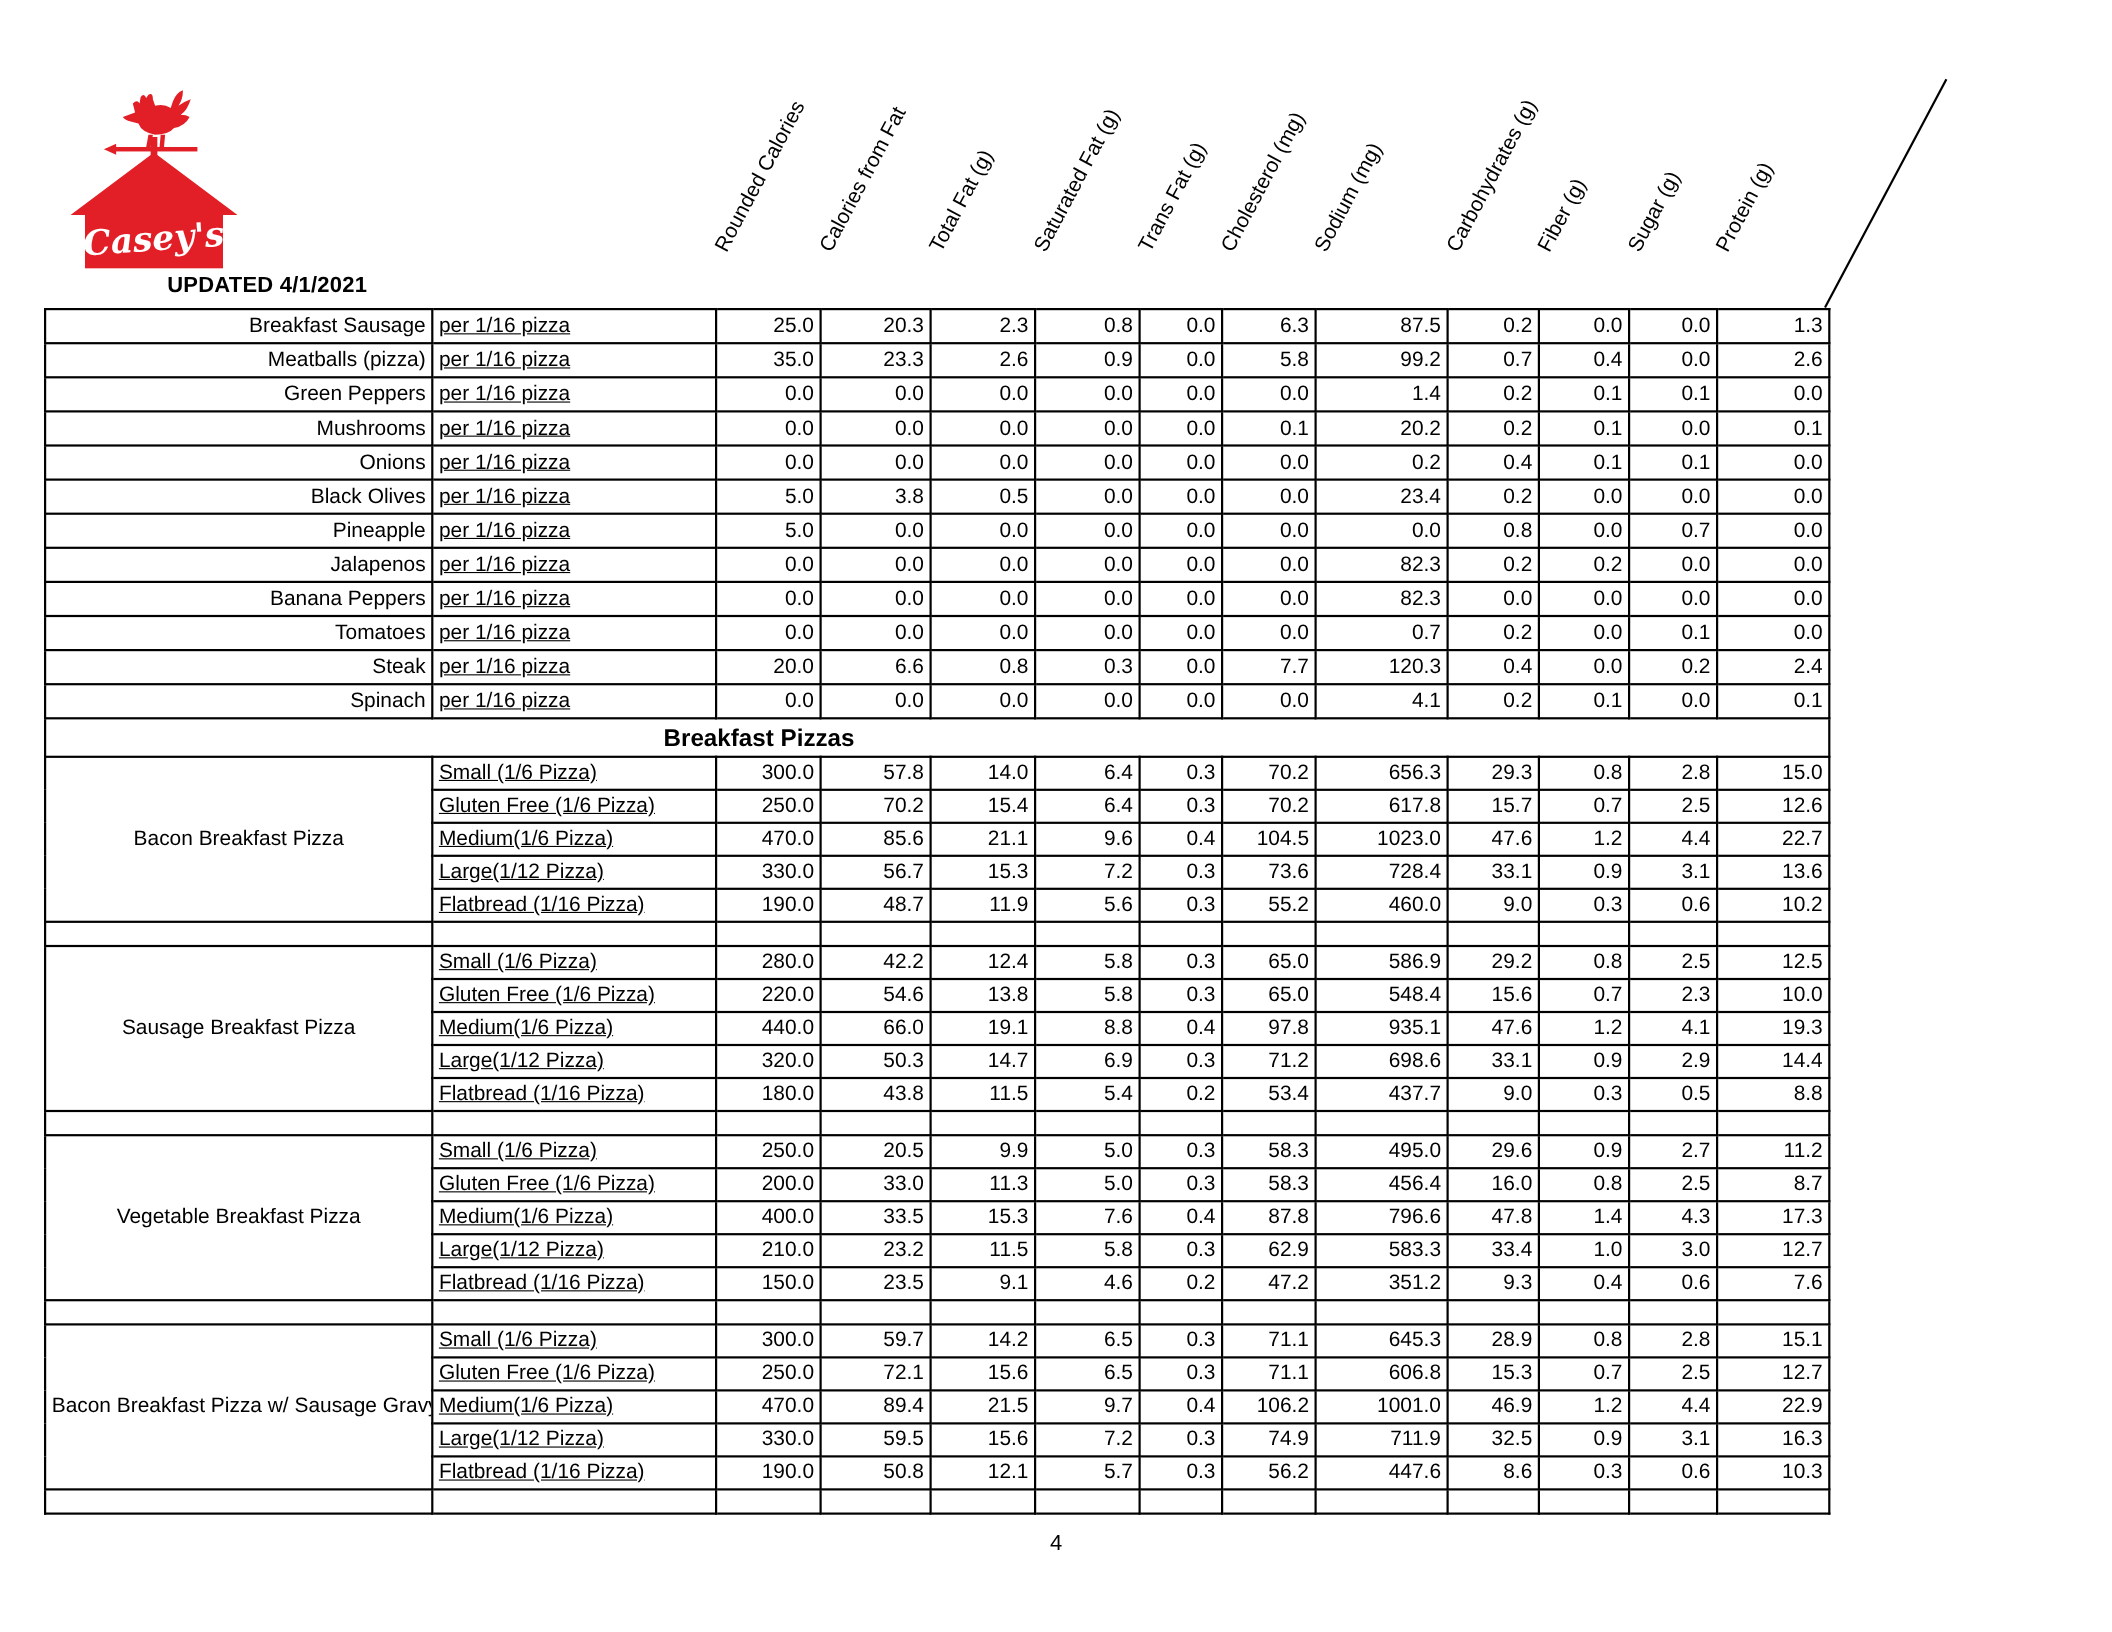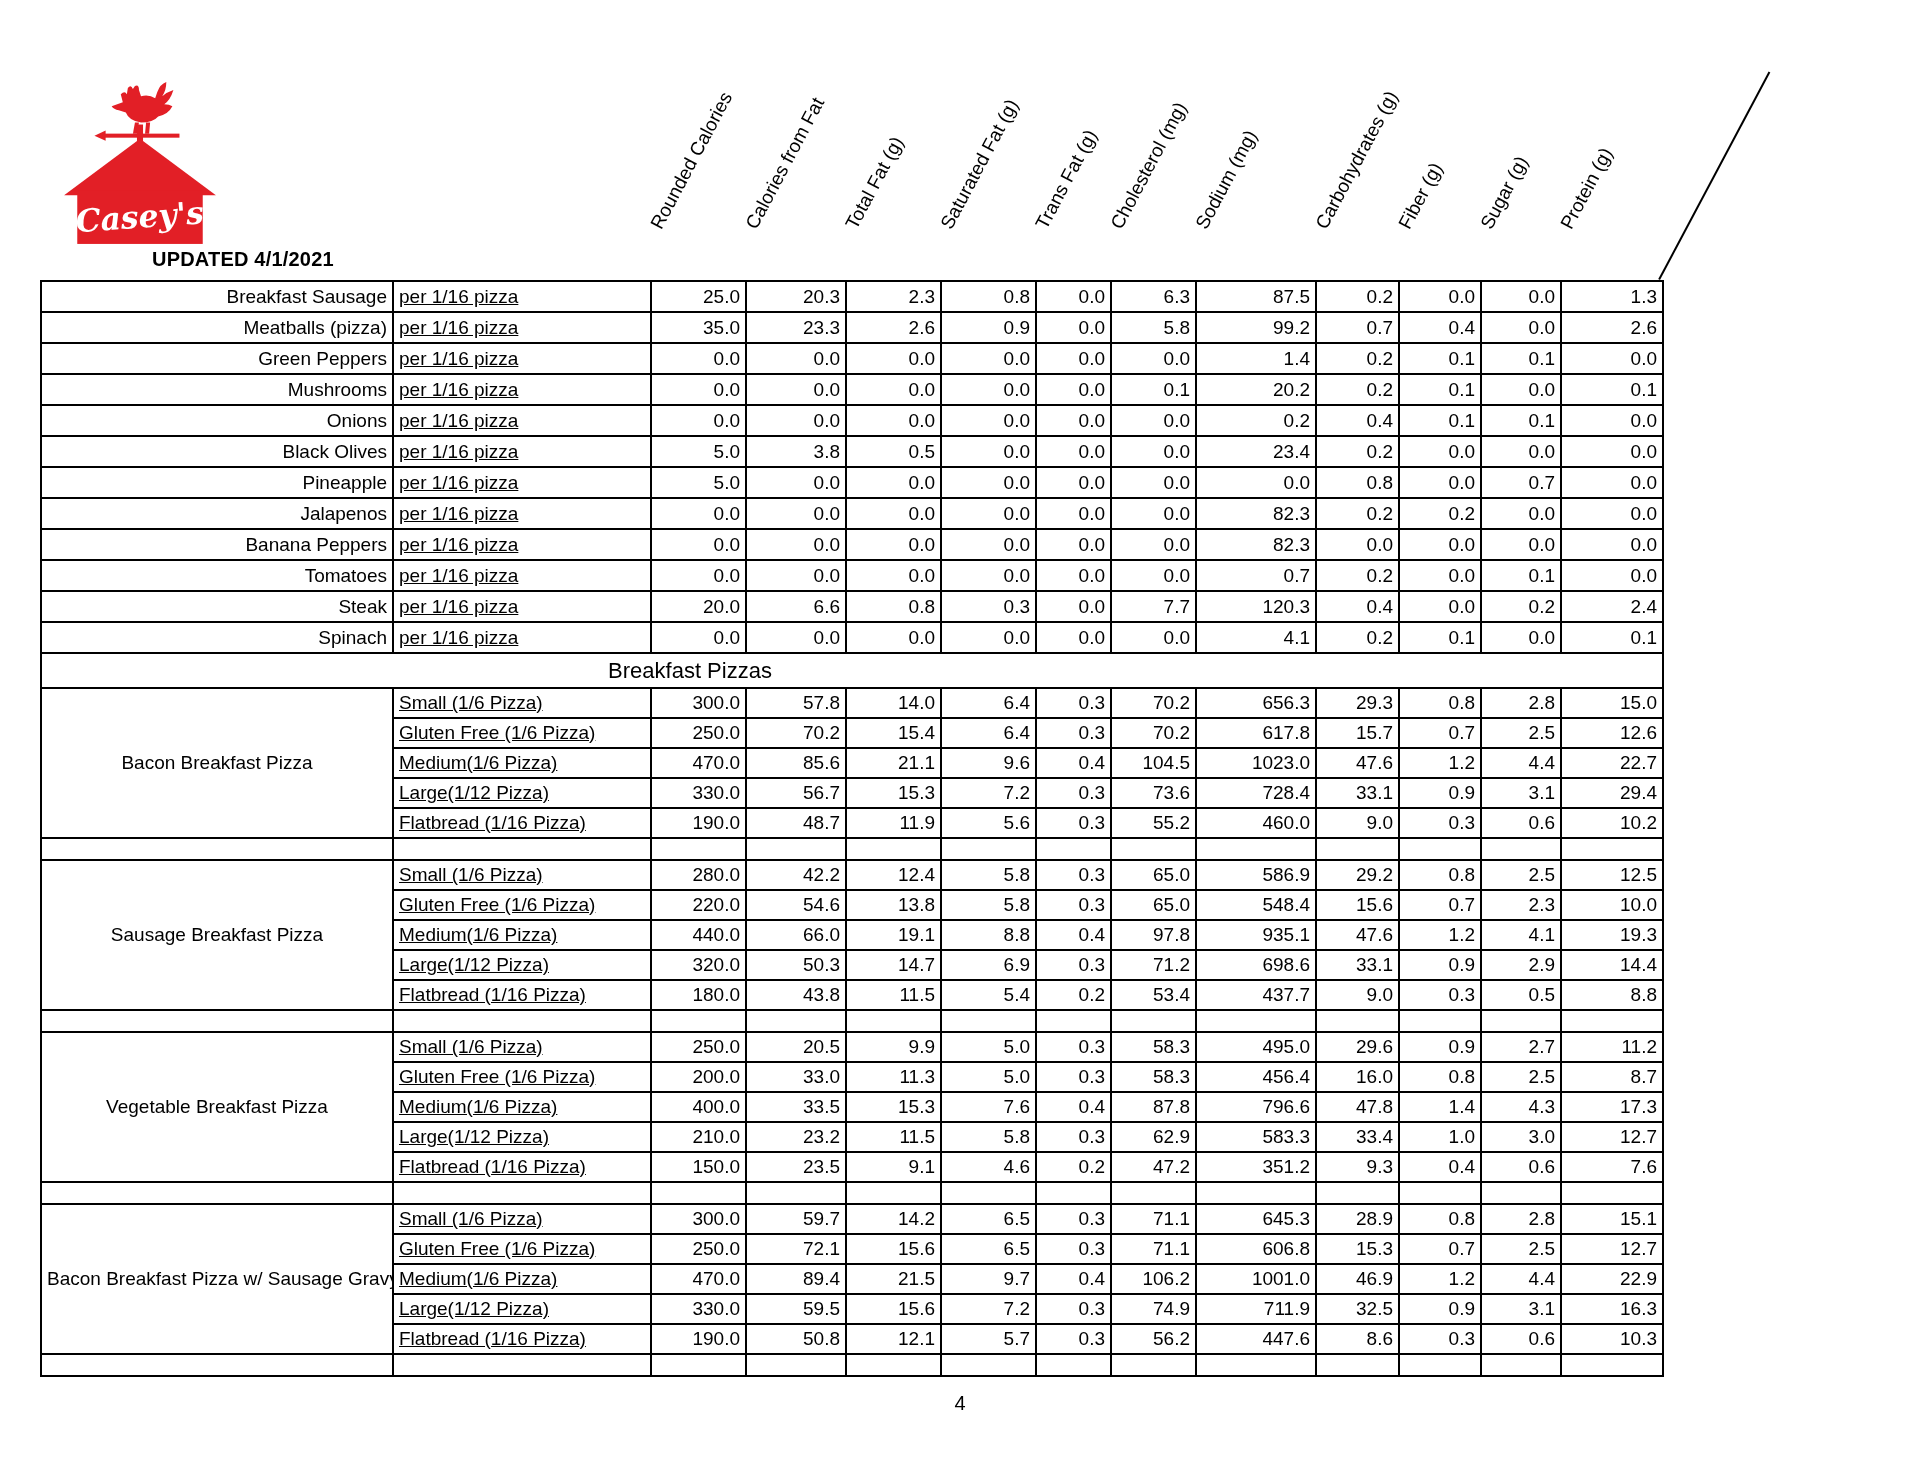--- a/index.html
+++ b/index.html
@@ -90,21 +90,21 @@
   td.serving { text-align: left; padding-left: 5px; text-decoration: underline; }
   tr.pizza-row td { height: 30px; }
   tr.empty-row td { height: 22px; }
   tr.section-row td { height: 33px; padding: 0; }
   .section-wrap { position: relative; height: 33px; }
   .section-title {
     position: absolute;
     left: 40%;
     top: 50%;
     transform: translate(-50%, -50%);
-    font-weight: normal;
+    font-weight: bold;
     font-size: 22px;
     white-space: nowrap;
   }
   td.group-name {
     text-align: center;
     white-space: normal;
     line-height: 1.2;
     padding: 0 12px;
   }
   .page-num {
@@ -408,21 +408,21 @@
           <td class="num">330.0</td>
           <td class="num">56.7</td>
           <td class="num">15.3</td>
           <td class="num">7.2</td>
           <td class="num">0.3</td>
           <td class="num">73.6</td>
           <td class="num">728.4</td>
           <td class="num">33.1</td>
           <td class="num">0.9</td>
           <td class="num">3.1</td>
-          <td class="num">29.4</td>
+          <td class="num">13.6</td>
         </tr>
         <tr class="pizza-row">
           <td class="serving">Flatbread (1/16 Pizza)</td>
           <td class="num">190.0</td>
           <td class="num">48.7</td>
           <td class="num">11.9</td>
           <td class="num">5.6</td>
           <td class="num">0.3</td>
           <td class="num">55.2</td>
           <td class="num">460.0</td>

